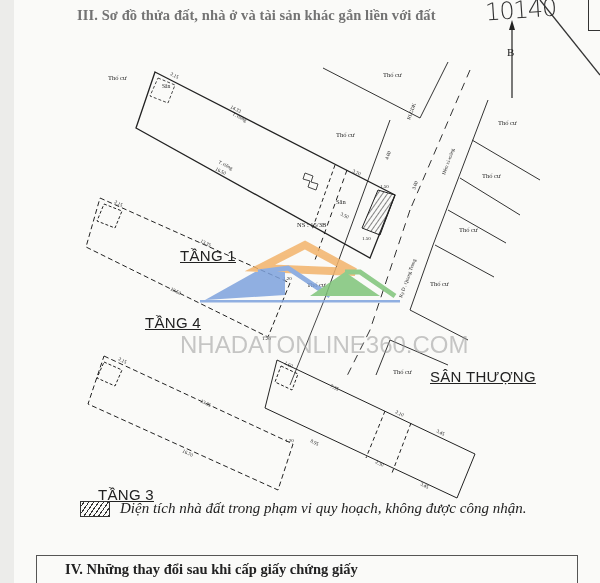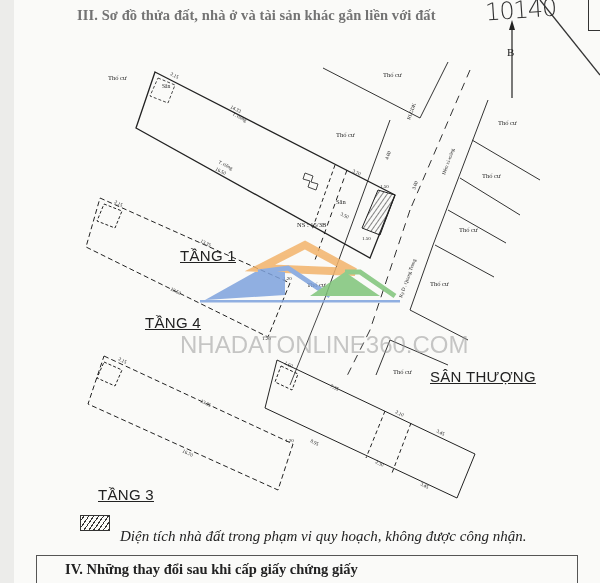--- a/index.html
+++ b/index.html
@@ -6,21 +6,21 @@
   body { width:600px; height:583px; overflow:hidden; background:#f4f4f2; position:relative; font-family:"Liberation Serif", serif; }
   .leftbar { position:absolute; left:0; top:0; width:14px; height:583px; background:#ececea; border-right:1px solid #dcdcd8; }
   .page { position:absolute; left:14px; top:0; width:586px; height:583px; background:#fafaf8; }
   .title { position:absolute; left:77px; top:7px; font-weight:bold; font-size:14.5px; color:#737373; letter-spacing:0.1px; }
   .handnote { position:absolute; left:485px; top:-4px; font-family:"DejaVu Sans", sans-serif; font-size:24px; color:#333; font-weight:300; transform:rotate(-4deg); letter-spacing:-1px;}
   svg.plan { position:absolute; left:0; top:0; }
   .lbl { position:absolute; font-family:"Liberation Sans", sans-serif; font-size:15px; color:#222; text-decoration:underline; letter-spacing:0.3px; }
   .legend { position:absolute; left:80px; top:500px; display:flex; align-items:center; gap:10px; }
   .hatch { width:28px; height:14px; border:1px solid #333;
     background: repeating-linear-gradient(-55deg, #333 0 1px, transparent 1px 4px); }
-  .legend-text { font-style:italic; font-size:15px; color:#222;margin-top:28px; }
+  .legend-text { font-style:italic; font-size:15px; color:#222; }
   .section4 { position:absolute; left:36px; top:555px; width:540px; height:40px; border:1px solid #555; border-bottom:none; }
   .section4-title { position:absolute; left:28px; top:5px; font-weight:bold; font-size:14.5px; color:#222; }
   .wm-text { position:absolute; left:180px; top:303px; font-family:"Liberation Sans", sans-serif; font-size:24px; color:#9a9a9a; opacity:0.55; letter-spacing:0px;margin-top:28px; }
   .corner-box { position:absolute; left:588px; top:0; width:12px; height:30px; border:1px solid #333; border-top:none; border-right:none; }
 </style>
 </head>
 <body>
 
 <div class="leftbar"></div>
 <div class="page"></div>

